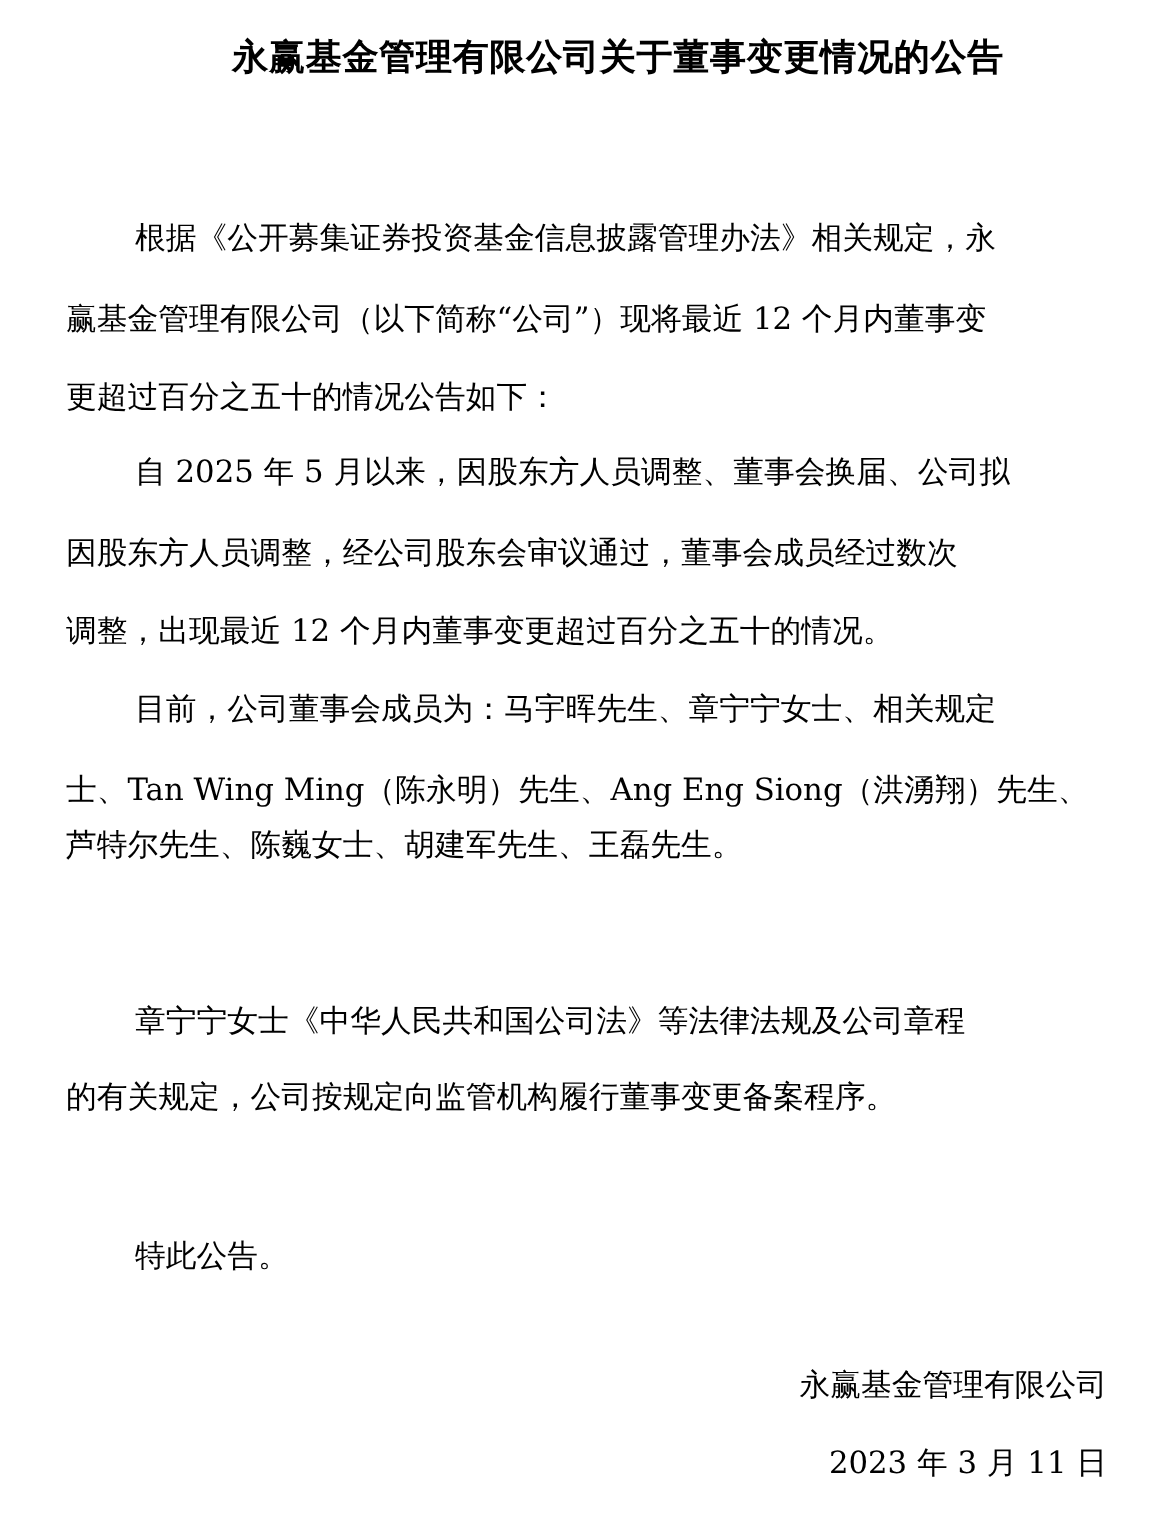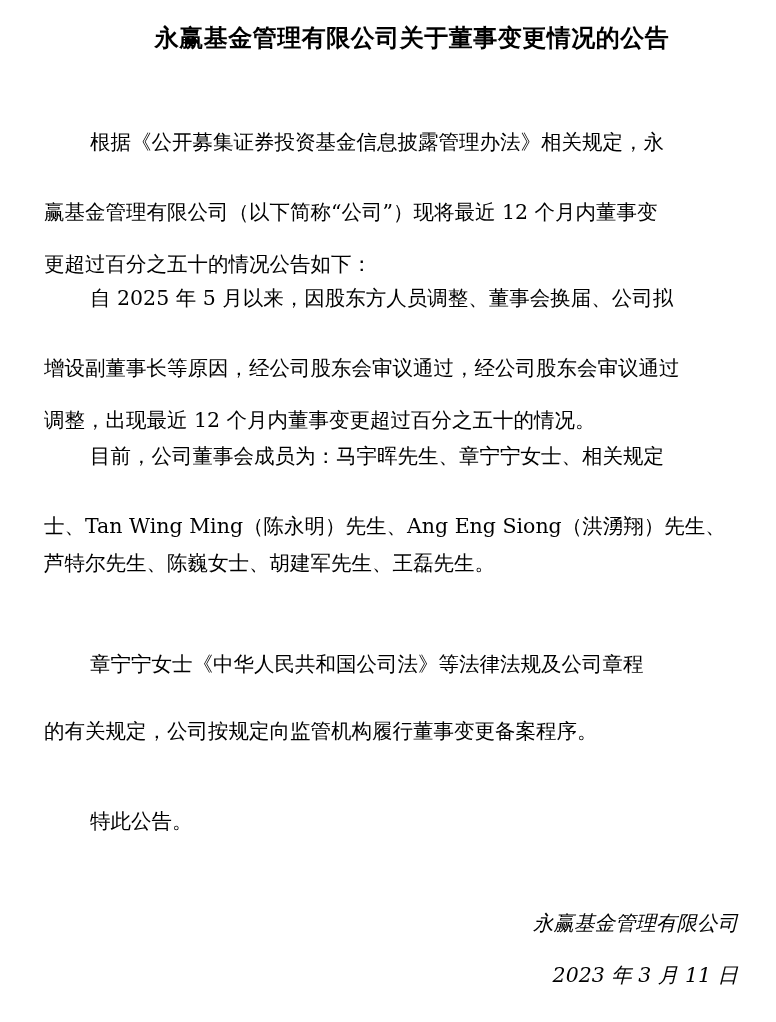--- a/index.html
+++ b/index.html
@@ -8,38 +8,38 @@
       color: #000; font-family: "DejaVu Serif", "Liberation Serif", serif;
     }
     .title {
       position: absolute; left: 0; top: 18px; width: 776px; text-align: center;
       font-family: "DejaVu Sans", "Liberation Sans", sans-serif;
       font-weight: bold; font-size: 24px; line-height: 40px; letter-spacing: 0.5px; padding-left: 24px;
     }
     .line {
       position: absolute; font-size: 20.5px; line-height: 30px; white-space: nowrap;
     }
-    .indent { left: 90px; }
+    .indent { left: 90px; margin-top: 16px; }
     .full { left: 44px; margin-top: 18px; }
-    .right { right: 38px; text-align: center; font-style: italic; }
+    .right { right: 38px; text-align: center; }
   </style>
 </head>
 <body>
 
 <div class="title">永赢基金管理有限公司关于董事变更情况的公告</div>
 
 <div>
   <div class="line indent" style="top:127px">根据《公开募集证券投资基金信息披露管理办法》相关规定，永</div>
   <div class="line full" style="top:179px">赢基金管理有限公司（以下简称“公司”）现将最近 12 个月内董事变</div>
   <div class="line full" style="top:231px">更超过百分之五十的情况公告如下：</div>
 </div>
 
 <div>
   <div class="line indent" style="top:283px">自 2025 年 5 月以来，因股东方人员调整、董事会换届、公司拟</div>
-  <div class="line full" style="top:335px">增设副董事长等原因，经公司股东会审议通过，经公司股东会审议通过</div>
+  <div class="line full" style="top:335px">因股东方人员调整，经公司股东会审议通过，董事会成员经过数次</div>
   <div class="line full" style="top:387px">调整，出现最近 12 个月内董事变更超过百分之五十的情况。</div>
 </div>
 
 <div>
   <div class="line indent" style="top:441px">目前，公司董事会成员为：马宇晖先生、章宁宁女士、相关规定</div>
   <div class="line full" style="top:493px">士、Tan Wing Ming（陈永明）先生、Ang Eng Siong（洪湧翔）先生、</div>
   <div class="line full" style="top:530px">芦特尔先生、陈巍女士、胡建军先生、王磊先生。</div>
 </div>
 
 <div>

